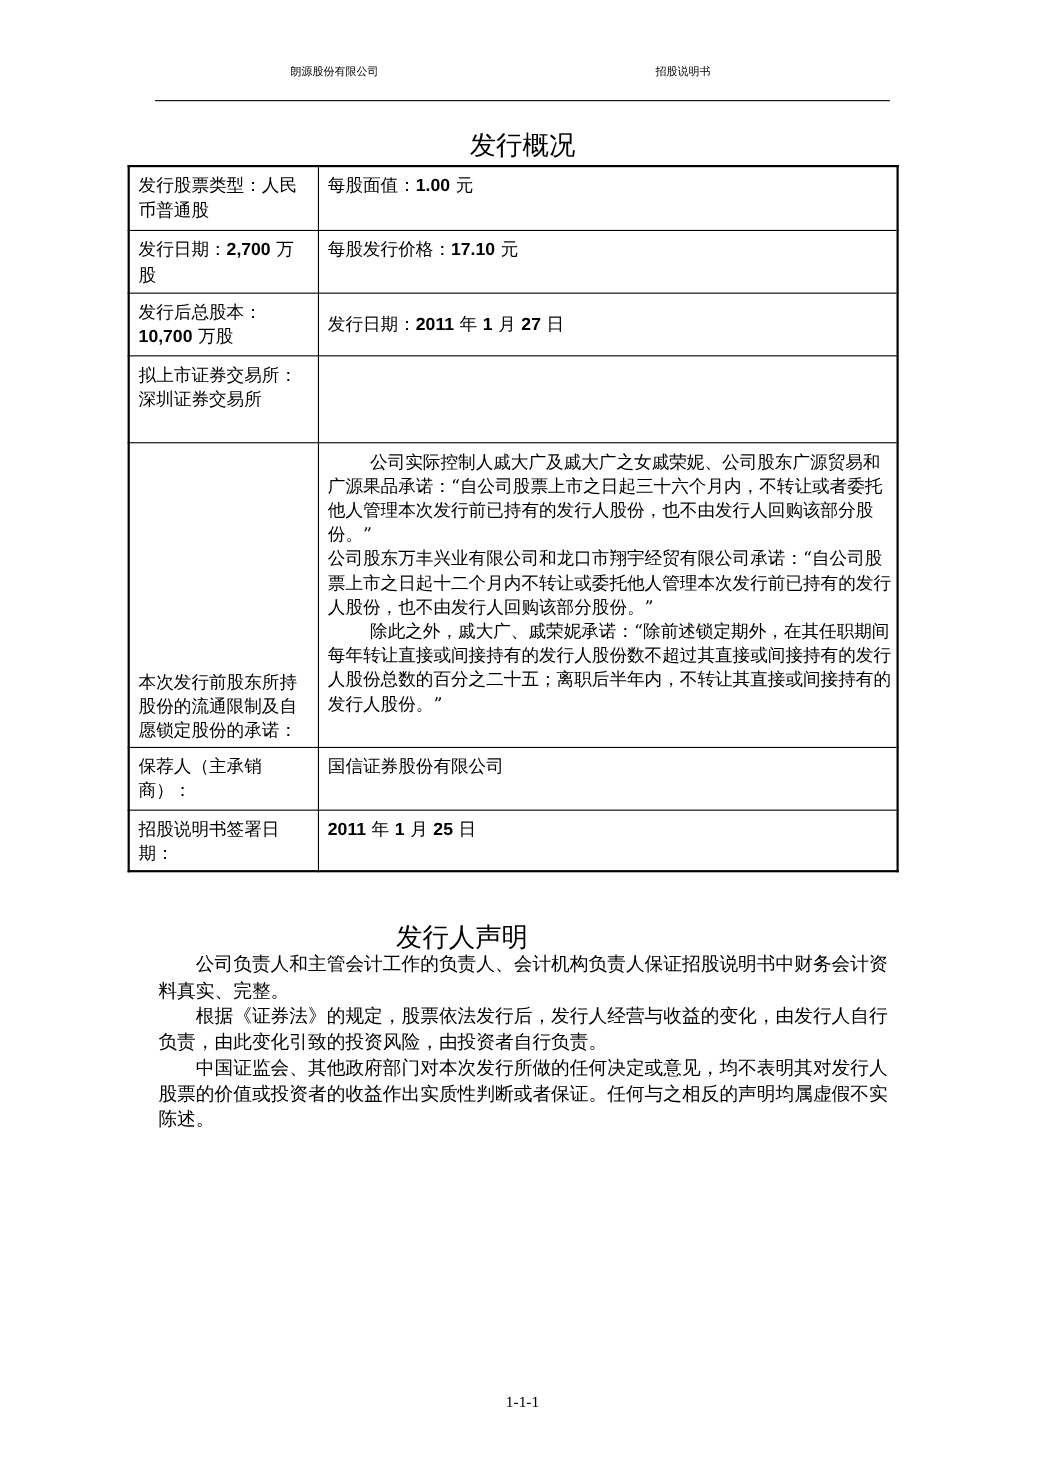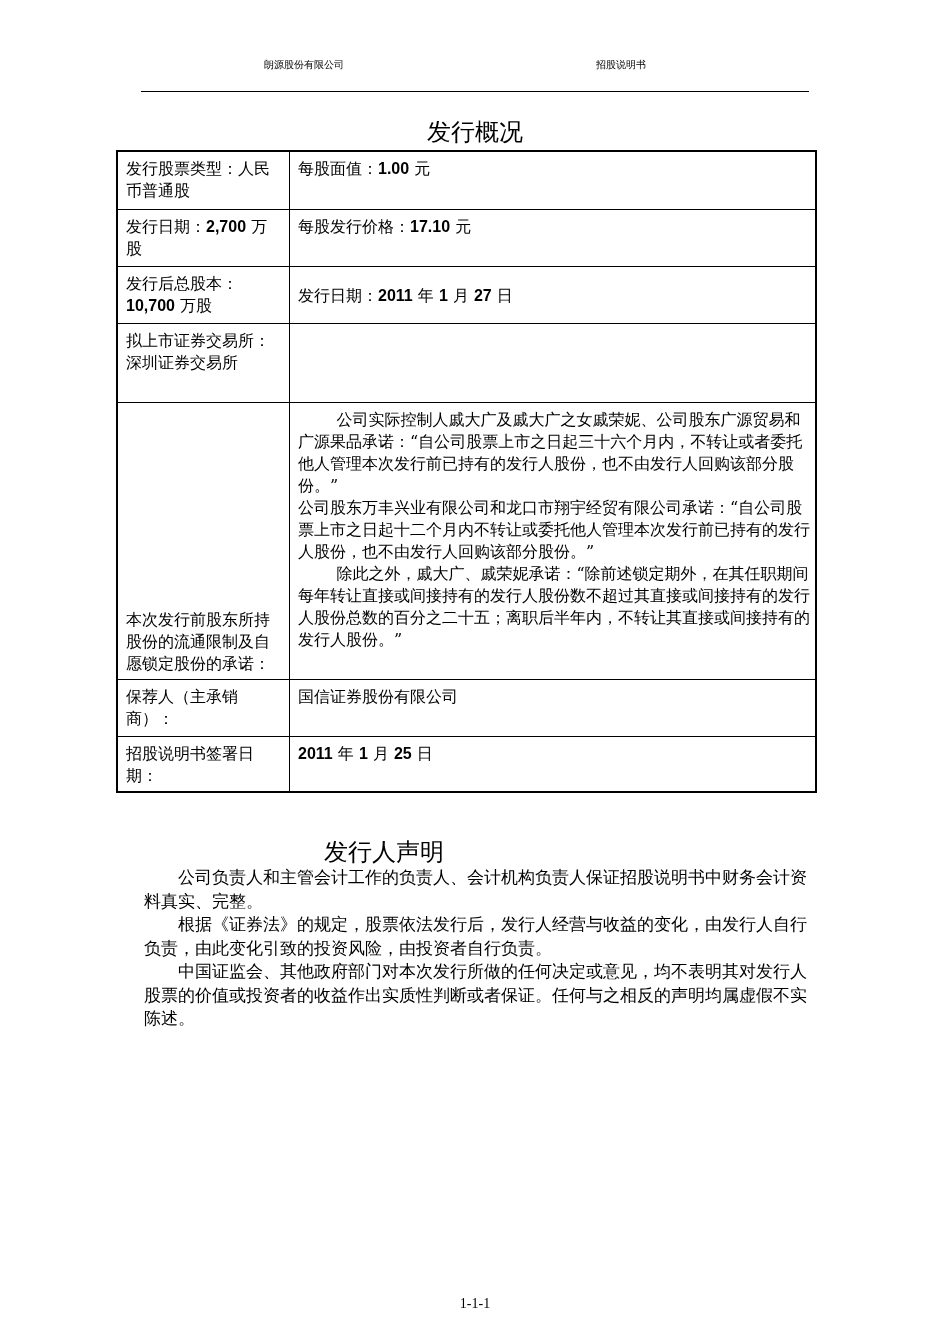--- a/index.html
+++ b/index.html
@@ -9,24 +9,24 @@
   .header .doc { position: absolute; left: 596px; top: 2px; }
   .header-rule { position: absolute; left: 141px; top: 91px; width: 668px; height: 0; border-top: 1.5px solid #000; }
   .title1 { position: absolute; top: 116px; left: 0; width: 950px; text-align: center; font-family: "DejaVu Sans", "Liberation Sans", sans-serif; font-size: 24px; }
   table.overview { position: absolute; left: 116px; top: 150px; width: 701px; border-collapse: collapse; border: 2px solid #000; font-size: 16px; line-height: 22px; }
   table.overview td { border: 1px solid #000; vertical-align: top; padding: 6px 6px 4px 8px; }
   table.overview td.label { width: 157px; }
   td.mid { vertical-align: middle !important; }
   b.num { font-family: Liberation Sans, sans-serif; font-weight: bold; }
   .para { text-indent: 2.4em; margin: 0; }
   .para-ni { margin: 0; }
-  .title2 { position: absolute; top: 836px; left: 0; width: 768px; text-align: center; font-family: "DejaVu Sans", "Liberation Sans", sans-serif; font-size: 24px; }
+  .title2 { position: absolute; top: 836px; left: 0; width: 768px; text-align: center; font-family: "DejaVu Sans", "Liberation Sans", sans-serif; font-size: 24px; padding-left: 36px; }
   .decl { position: absolute; left: 144px; top: 866px; width: 672px; font-family: "DejaVu Sans", "Liberation Sans", sans-serif; font-size: 17px; line-height: 23.5px; }
   .decl p { margin: 0; text-indent: 2em; }
-  .footer { position: absolute; top: 1268px; left: 0; width: 950px; text-align: center; font-size: 14px; font-family: "Liberation Serif", serif; margin-top: 28px; }
+  .footer { position: absolute; top: 1268px; left: 0; width: 950px; text-align: center; font-size: 14px; font-family: "Liberation Serif", serif; }
 </style>
 </head>
 <body>
 
 <div class="header">
   <span class="company">朗源股份有限公司</span>
   <span class="doc">招股说明书</span>
 </div>
 <div class="header-rule"></div>
 

